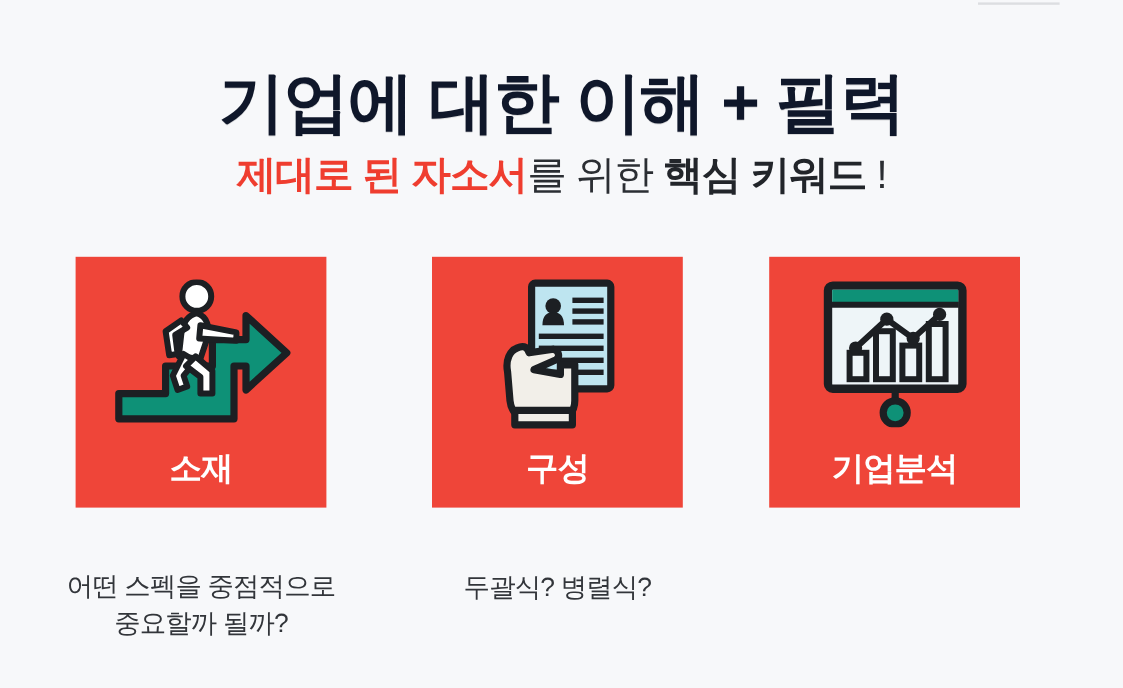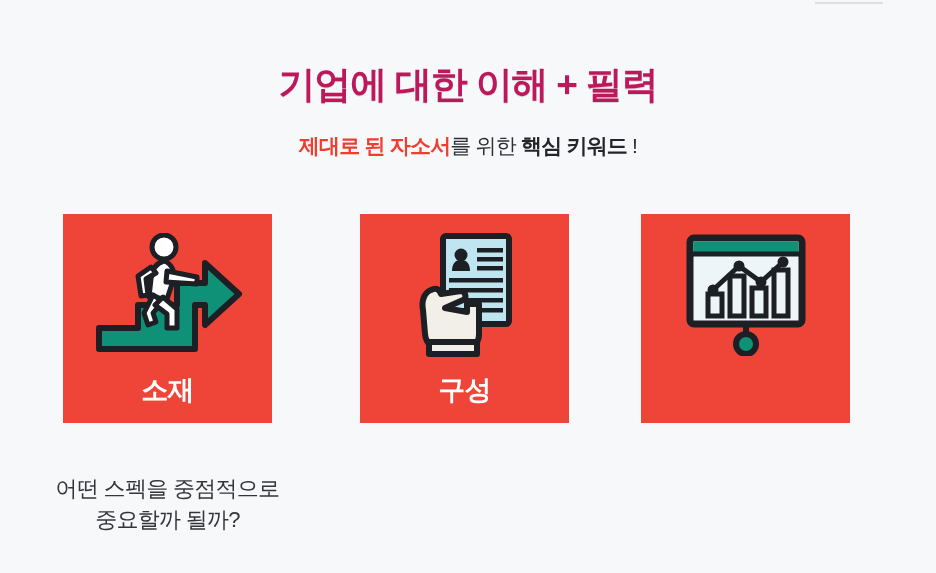--- a/index.html
+++ b/index.html
@@ -36,32 +36,32 @@
   .headline-block {
     position: absolute;
     top: 54px;
     left: 0;
     width: 936px;
     text-align: center;
   }
 
   .headline {
     margin: 0;
-    font-size: 37px;
+    font-size: 55px;
     line-height: 62px;
     font-weight: 700;
-    color: #be185d;
+    color: #0f172a;
     letter-spacing: -1.2px;
     text-shadow: 0 1px 0 rgba(0,0,0,0.12);
     white-space: nowrap;
   }
 
   .subheadline {
     margin: 14px 0 0 0;
-    font-size: 21px;
+    font-size: 33px;
     line-height: 32px;
     color: #2b2e33;
     letter-spacing: -0.8px;
     white-space: nowrap;
   }
   .sub-red {
     color: #ef3d2f;
     font-weight: 700;
   }
   .sub-mid {
@@ -226,26 +226,30 @@
           <polyline points="31,58 57,34 79,50 101,30" fill="none" stroke="#1c1f23" stroke-width="5" stroke-linecap="round" stroke-linejoin="round"></polyline>
           <circle cx="31" cy="58" r="5.5" fill="#1c1f23"></circle>
           <circle cx="57" cy="34" r="5.5" fill="#1c1f23"></circle>
           <circle cx="79" cy="50" r="5.5" fill="#1c1f23"></circle>
           <circle cx="101" cy="30" r="5.5" fill="#1c1f23"></circle>
 
           <line x1="64" y1="92" x2="64" y2="104" stroke="#1c1f23" stroke-width="6"></line>
           <circle cx="64" cy="112" r="10" fill="#0e9177" stroke="#1c1f23" stroke-width="6"></circle>
         </svg>
       </div>
+      <div class="card-label">기업분석</div>
     </div>
 
   </div>
 
   <div class="captions">
     <div class="caption caption-1">
       <span class="caption-line">어떤 스펙을 중점적으로</span>
       <span class="caption-line">중요할까 될까?</span>
     </div>
+    <div class="caption caption-2">
+      <span class="caption-line">두괄식? 병렬식?</span>
+    </div>
     <div class="caption caption-3">
     </div>
   </div>
 
 </div>
 
 </body></html>

